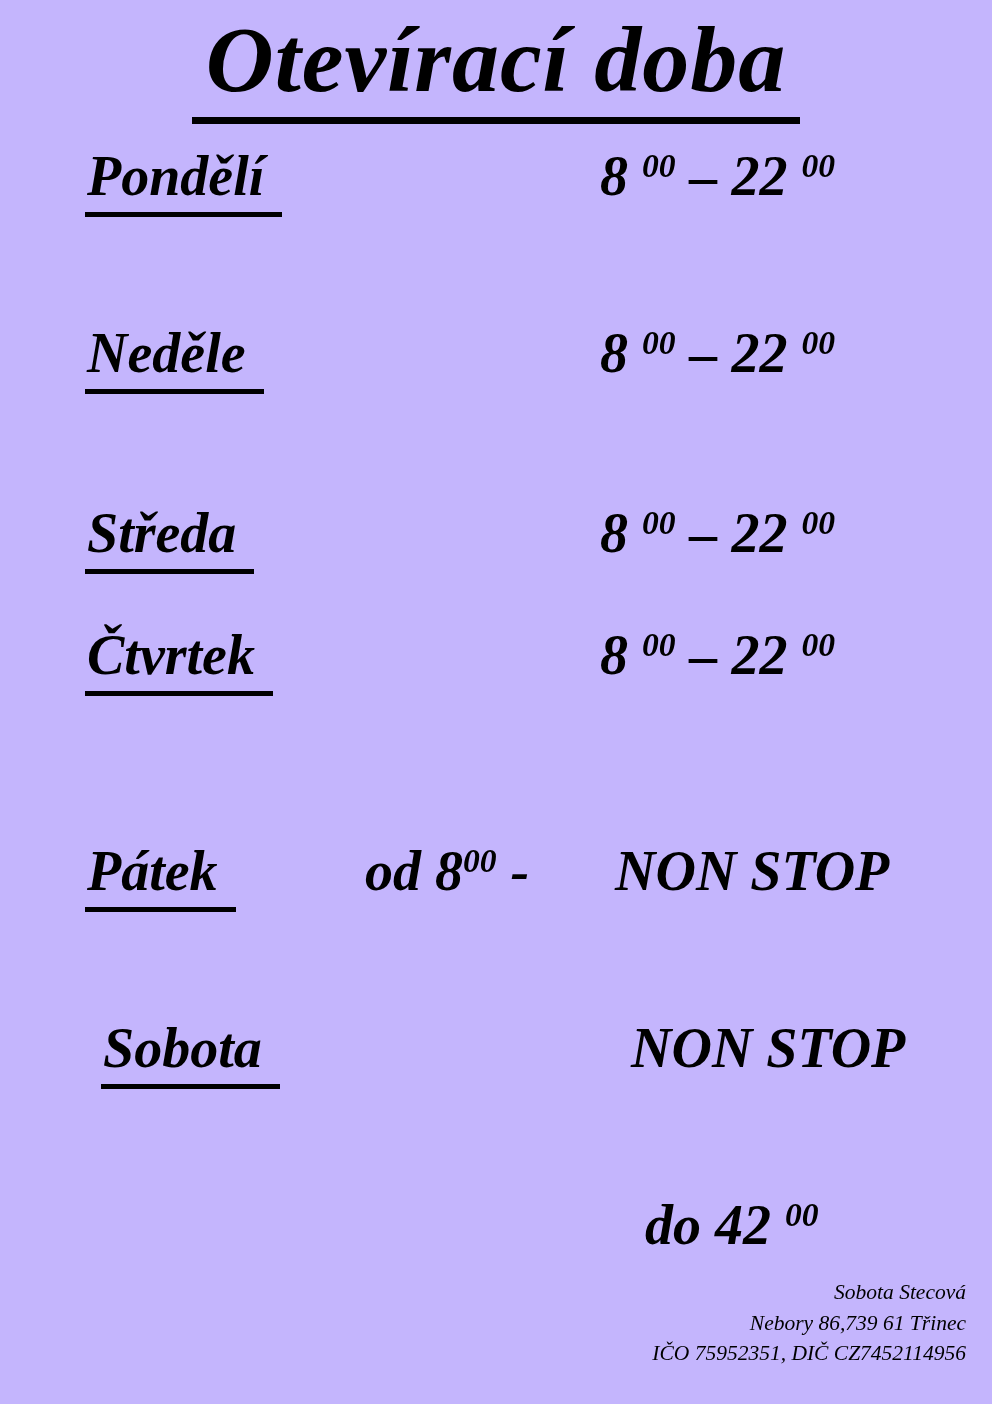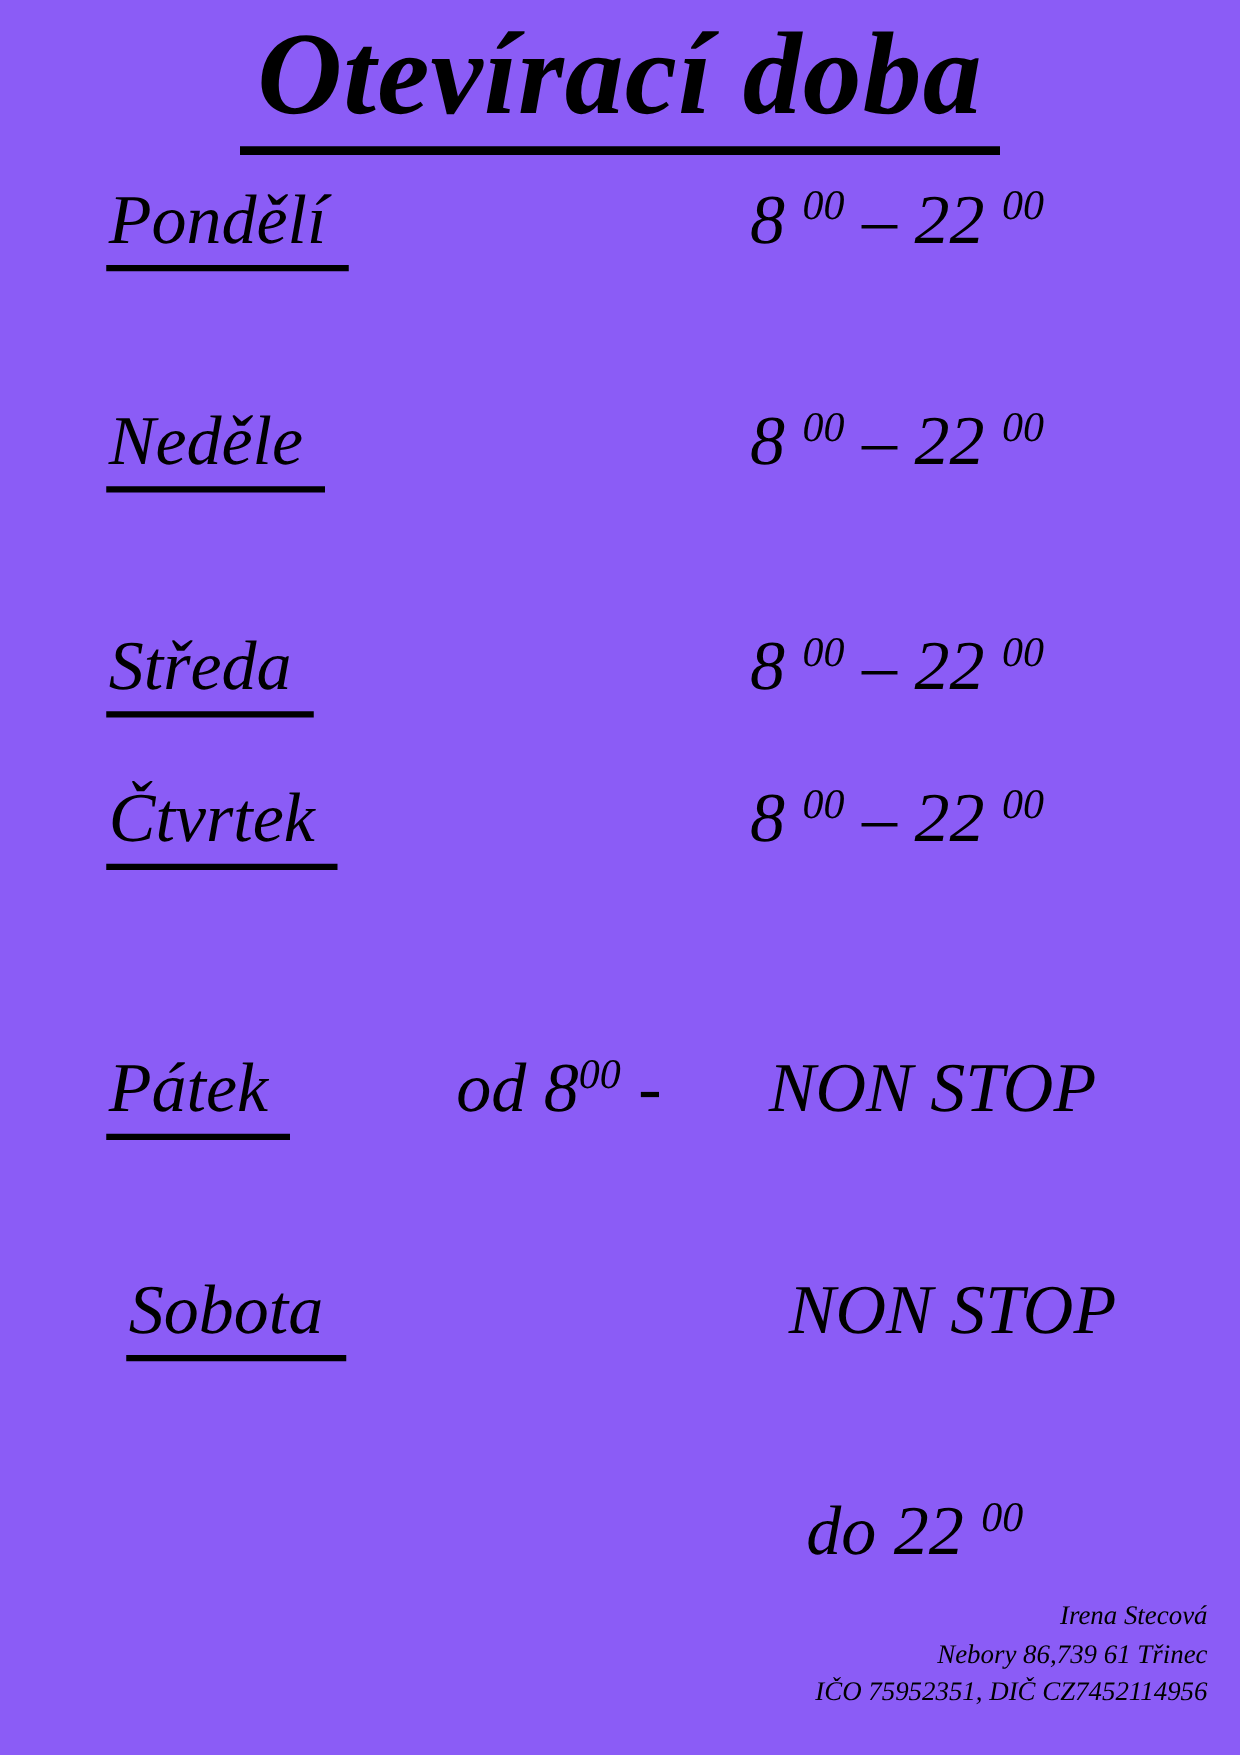--- a/index.html
+++ b/index.html
@@ -4,21 +4,21 @@
 <style>
   html, body {
     margin: 0;
     padding: 0;
     background: #ffffff;
   }
   #page {
     position: relative;
     width: 992px;
     height: 1404px;
-    background: #8b5cf6;
+    background: #c4b5fd;
     overflow: hidden;
     font-family: "Liberation Serif", "DejaVu Serif", serif;
     font-style: italic;
     color: #000000;
   }
   
   #title-wrap {
     position: absolute;
     top: 8px;
     left: 0;
@@ -34,21 +34,21 @@
     padding: 0 14px 6px 14px;
     letter-spacing: 1px;
   }
   
   .row {
     position: absolute;
     left: 0;
     width: 100%;
     height: 90px;
     font-size: 56px;
-    font-weight: normal;
+    font-weight: bold;
     line-height: 1.18;
     white-space: nowrap;
   }
   .day {
     position: absolute;
     left: 85px;
     border-bottom: 5px solid #000;
     padding: 0 18px 3px 2px;
   }
   .mid, .time {
@@ -106,23 +106,23 @@
       <div class="row row-5" style="top: 838px;">
         <span class="day">Pátek</span>
         <span class="mid"><span>od 8</span><span class="sup">00</span><span> -</span></span>
         <span class="time"><span>NON STOP</span></span>
       </div>
       <div class="row row-6" style="top: 1015px; margin-left: 16px;">
         <span class="day">Sobota</span>
         <span class="time"><span>NON STOP</span></span>
       </div>
       <div class="row row-7" style="top: 1192px;">
-        <span class="time"><span>do 22 </span><span class="sup">00</span></span>
+        <span class="time"><span>do 42 </span><span class="sup">00</span></span>
       </div>
     </div>
 
   <div id="footer">
-    <span class="footer-line">Irena Stecová</span>
+    <span class="footer-line">Sobota Stecová</span>
     <span class="footer-line">Nebory 86,739 61 Třinec</span>
     <span class="footer-line">IČO 75952351, DIČ CZ7452114956</span>
   </div>
 
 </div>
 
 </body></html>

